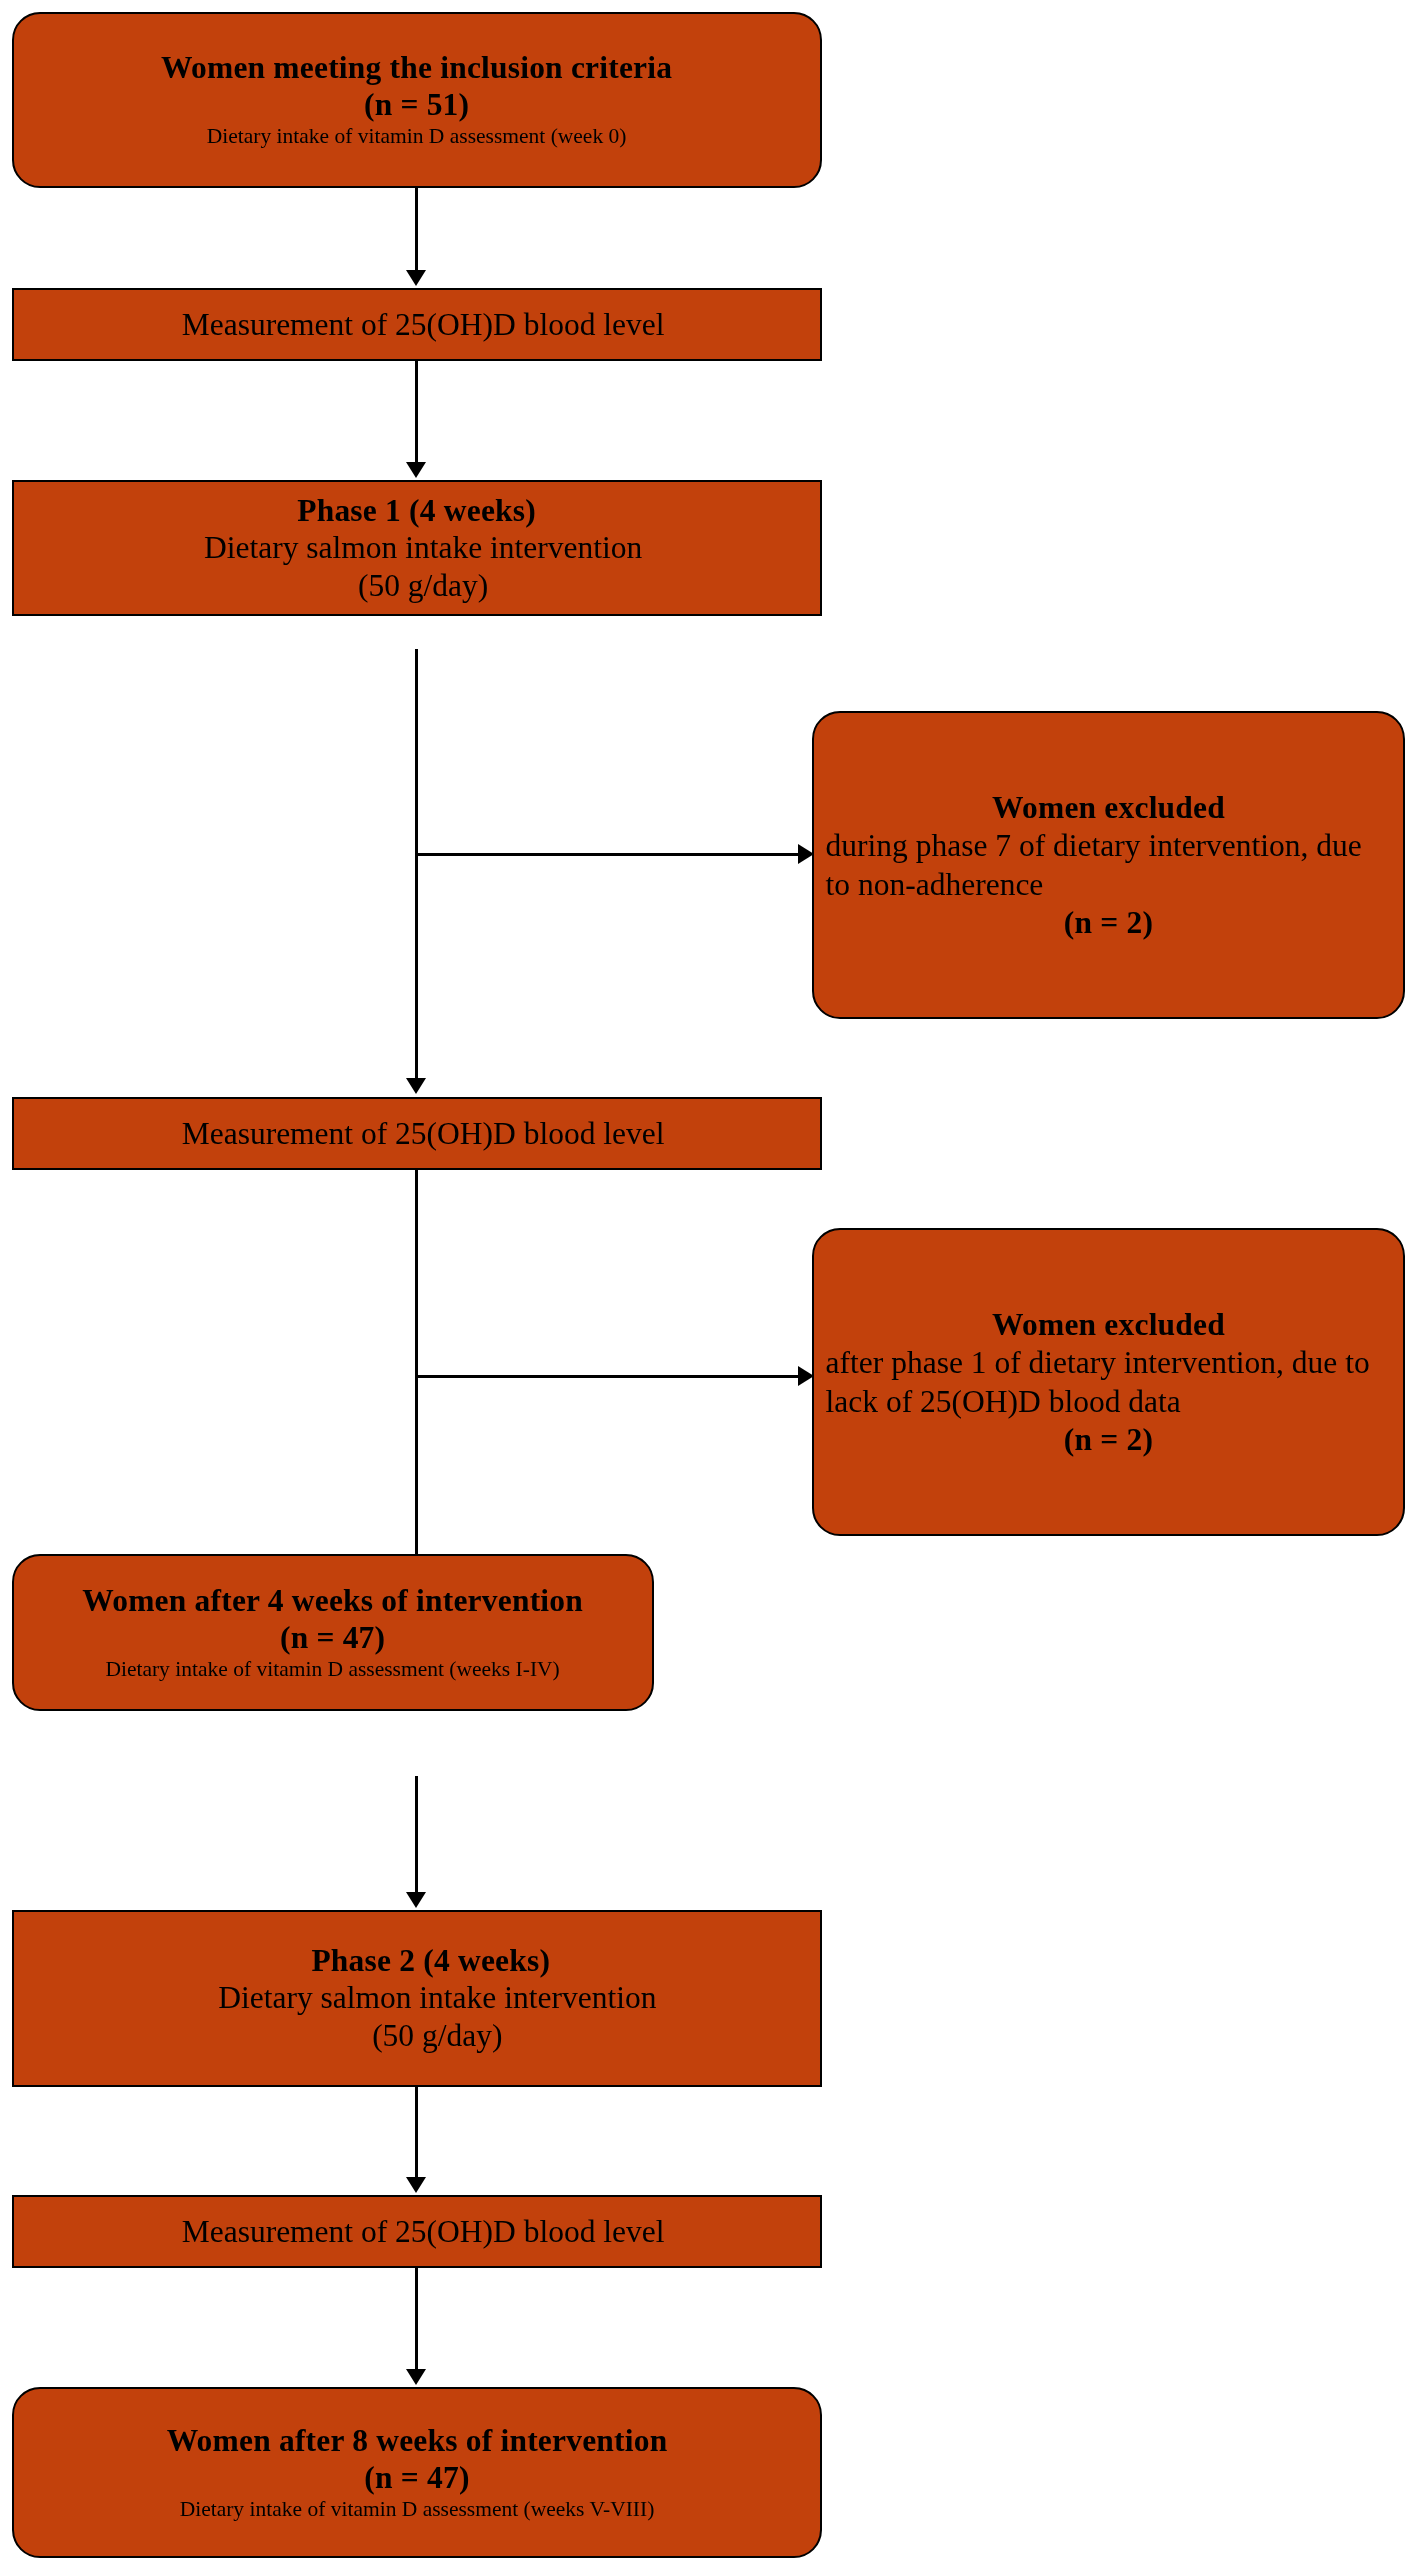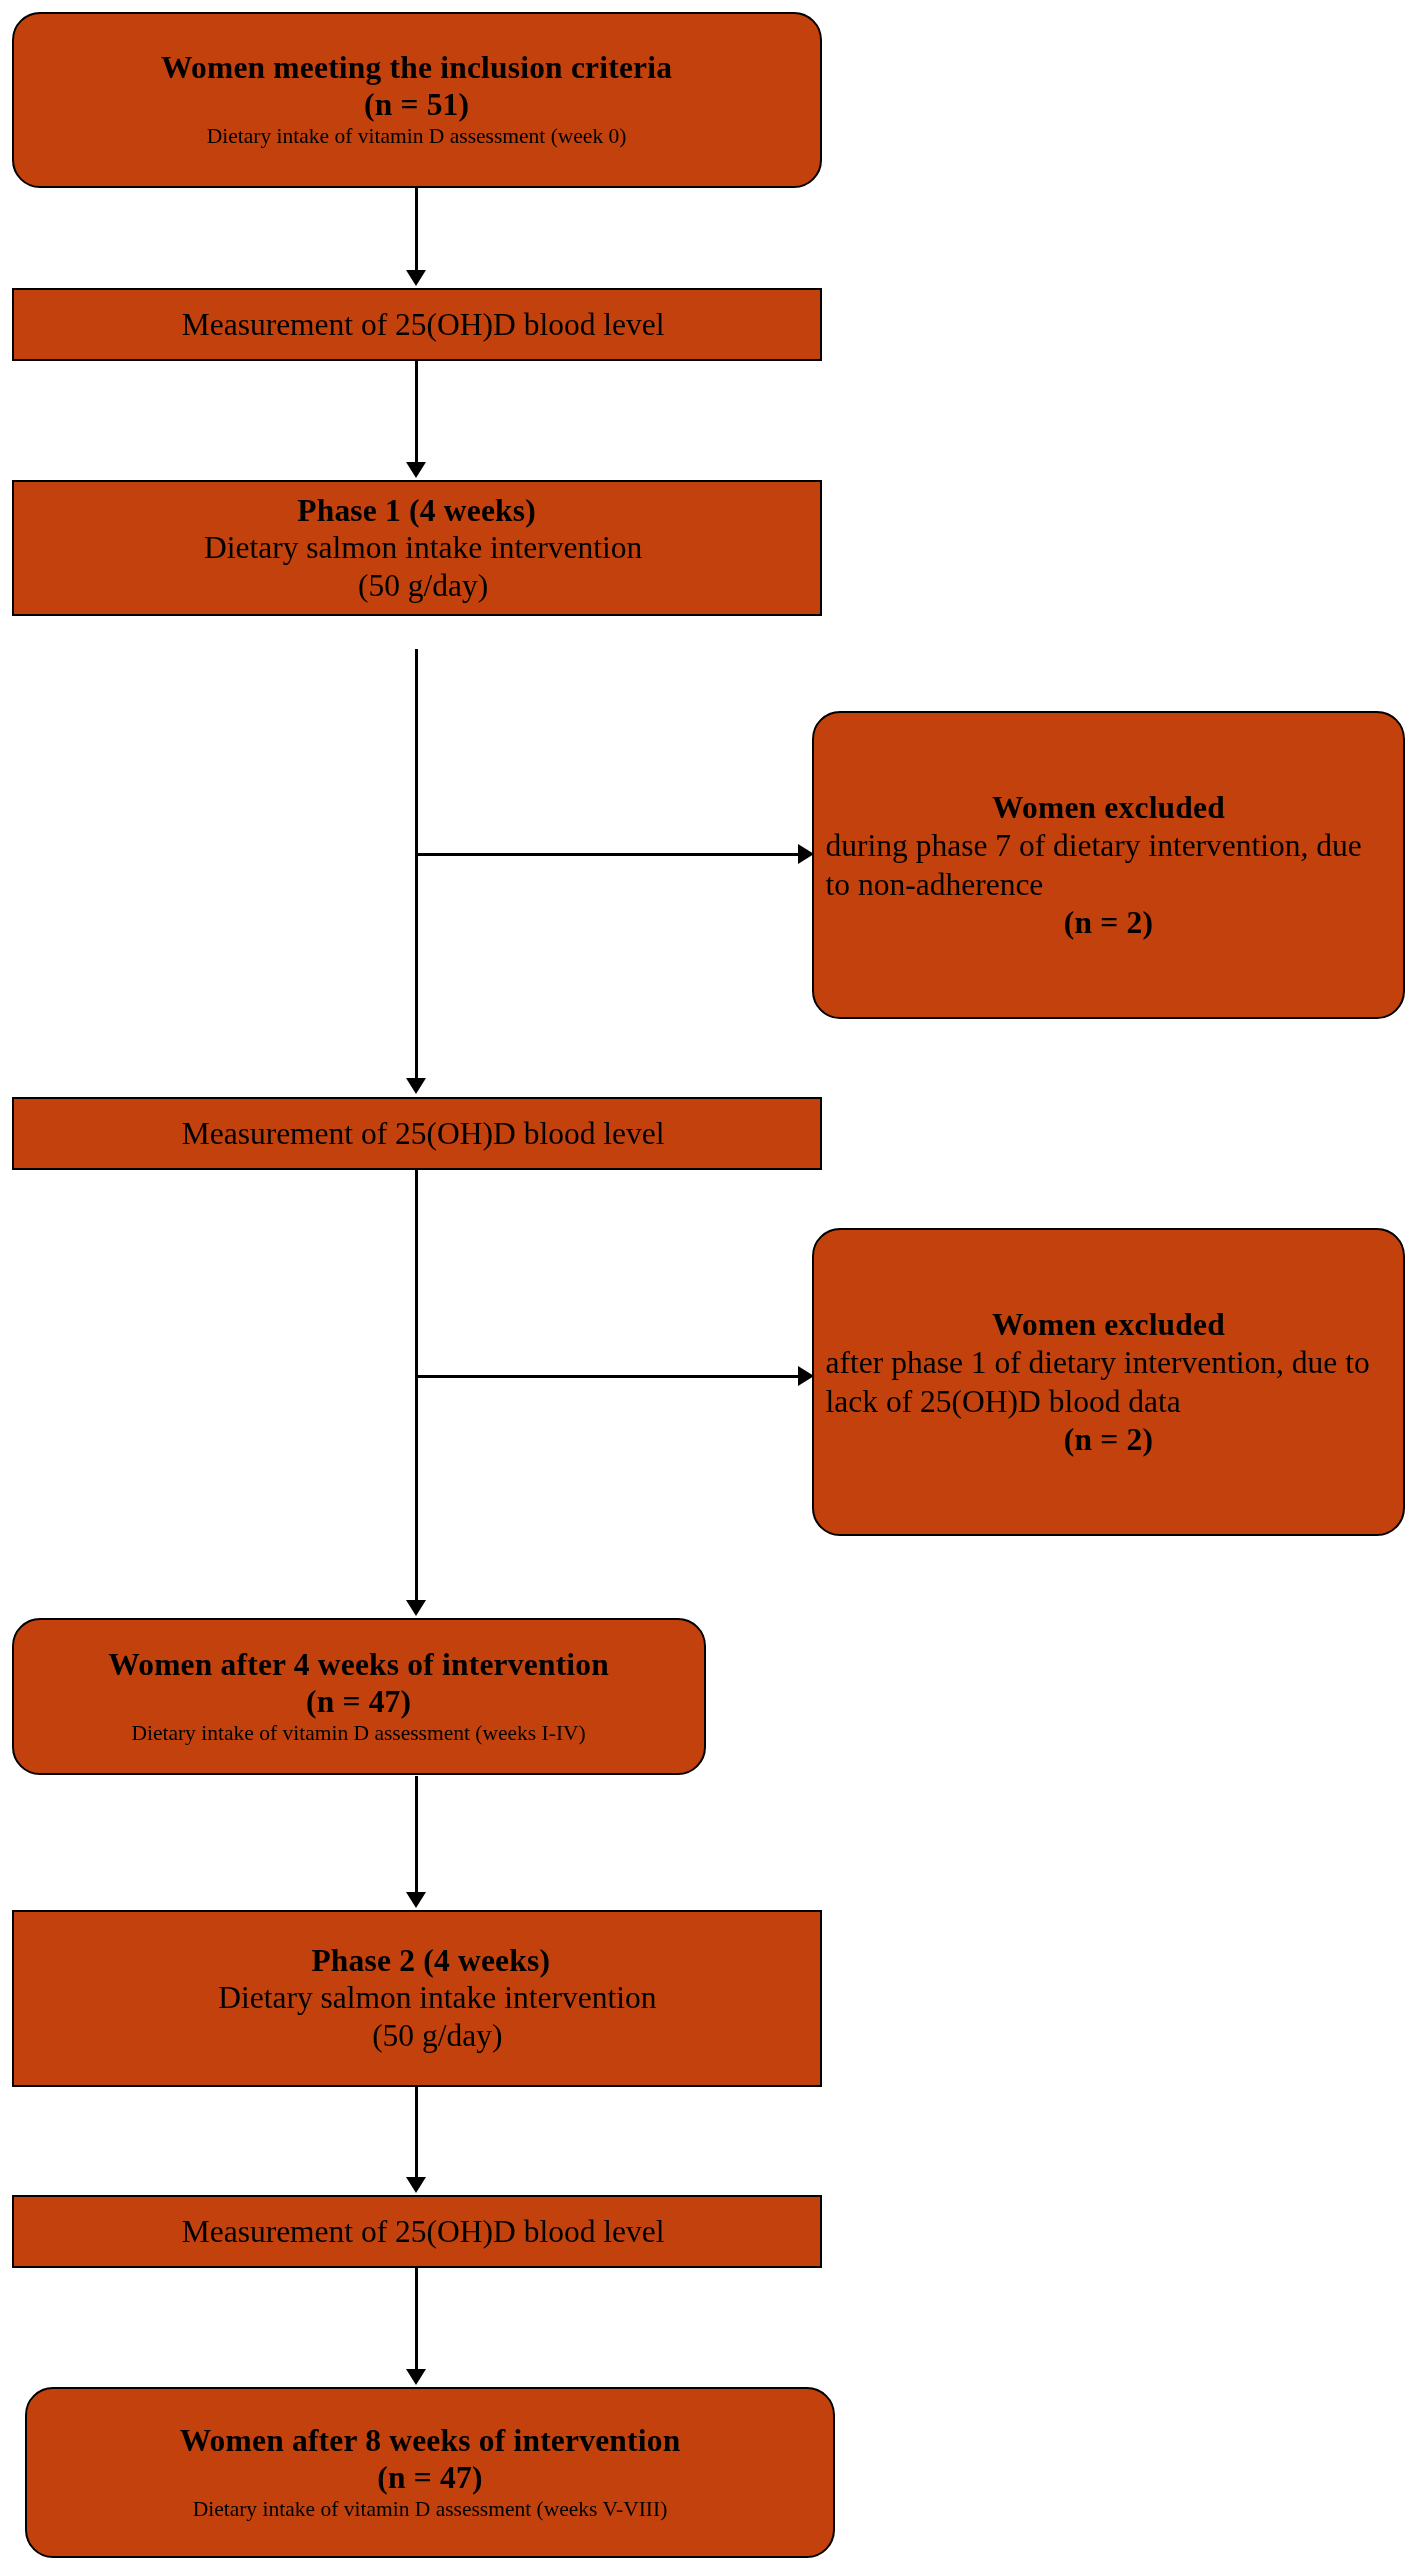--- a/index.html
+++ b/index.html
@@ -143,21 +143,21 @@
 
   <div class="hline" style="left:415px; top:1375px; width:389px;"></div>
   <div class="arrow-right" style="left:798px; top:1366px;"></div>
 
   <div class="box rounded" style="left:812px; top:1228px; width:593px; height:308px;">
     <div class="line-bold">Women excluded</div>
     <div class="line-wrap">after phase 1 of dietary intervention, due to lack of 25(OH)D blood data</div>
     <div class="line-bold">(n = 2)</div>
   </div>
 
-  <div class="box rounded" style="left:11.6px; top:1618px; width:694px; height:157px;">
+  <div class="box rounded" style="left:11.6px; top:1554px; width:642px; height:157px;">
     <div class="line-bold">Women after 4 weeks of intervention</div>
     <div class="line-bold">(n = 47)</div>
     <div class="line-small">Dietary intake of vitamin D assessment (weeks I-IV)</div>
   </div>
 
   <div class="vline" style="left:415px; top:1776px; height:118px;"></div>
   <div class="arrow-down" style="left:406px; top:1892px;"></div>
 
   <div class="box sharp" style="left:11.6px; top:1910px; width:810px; height:177px;padding-left:40px;">
     <div class="line-bold">Phase 2 (4 weeks)</div>
@@ -168,20 +168,20 @@
   <div class="vline" style="left:415px; top:2087px; height:91px;"></div>
   <div class="arrow-down" style="left:406px; top:2177px;"></div>
 
   <div class="box sharp" style="left:11.6px; top:2195px; width:810px; height:73px;">
     <div class="line-reg">Measurement of 25(OH)D blood level</div>
   </div>
 
   <div class="vline" style="left:415px; top:2268px; height:103px;"></div>
   <div class="arrow-down" style="left:406px; top:2369px;"></div>
 
-  <div class="box rounded" style="left:25px; top:2387px; width:810px; height:171px;">
+  <div class="box rounded" style="left:12px; top:2387px; width:810px; height:171px;">
     <div class="line-bold">Women after 8 weeks of intervention</div>
     <div class="line-bold">(n = 47)</div>
     <div class="line-small">Dietary intake of vitamin D assessment (weeks V-VIII)</div>
   </div>
 
 </div>
 
 
 </body></html>

